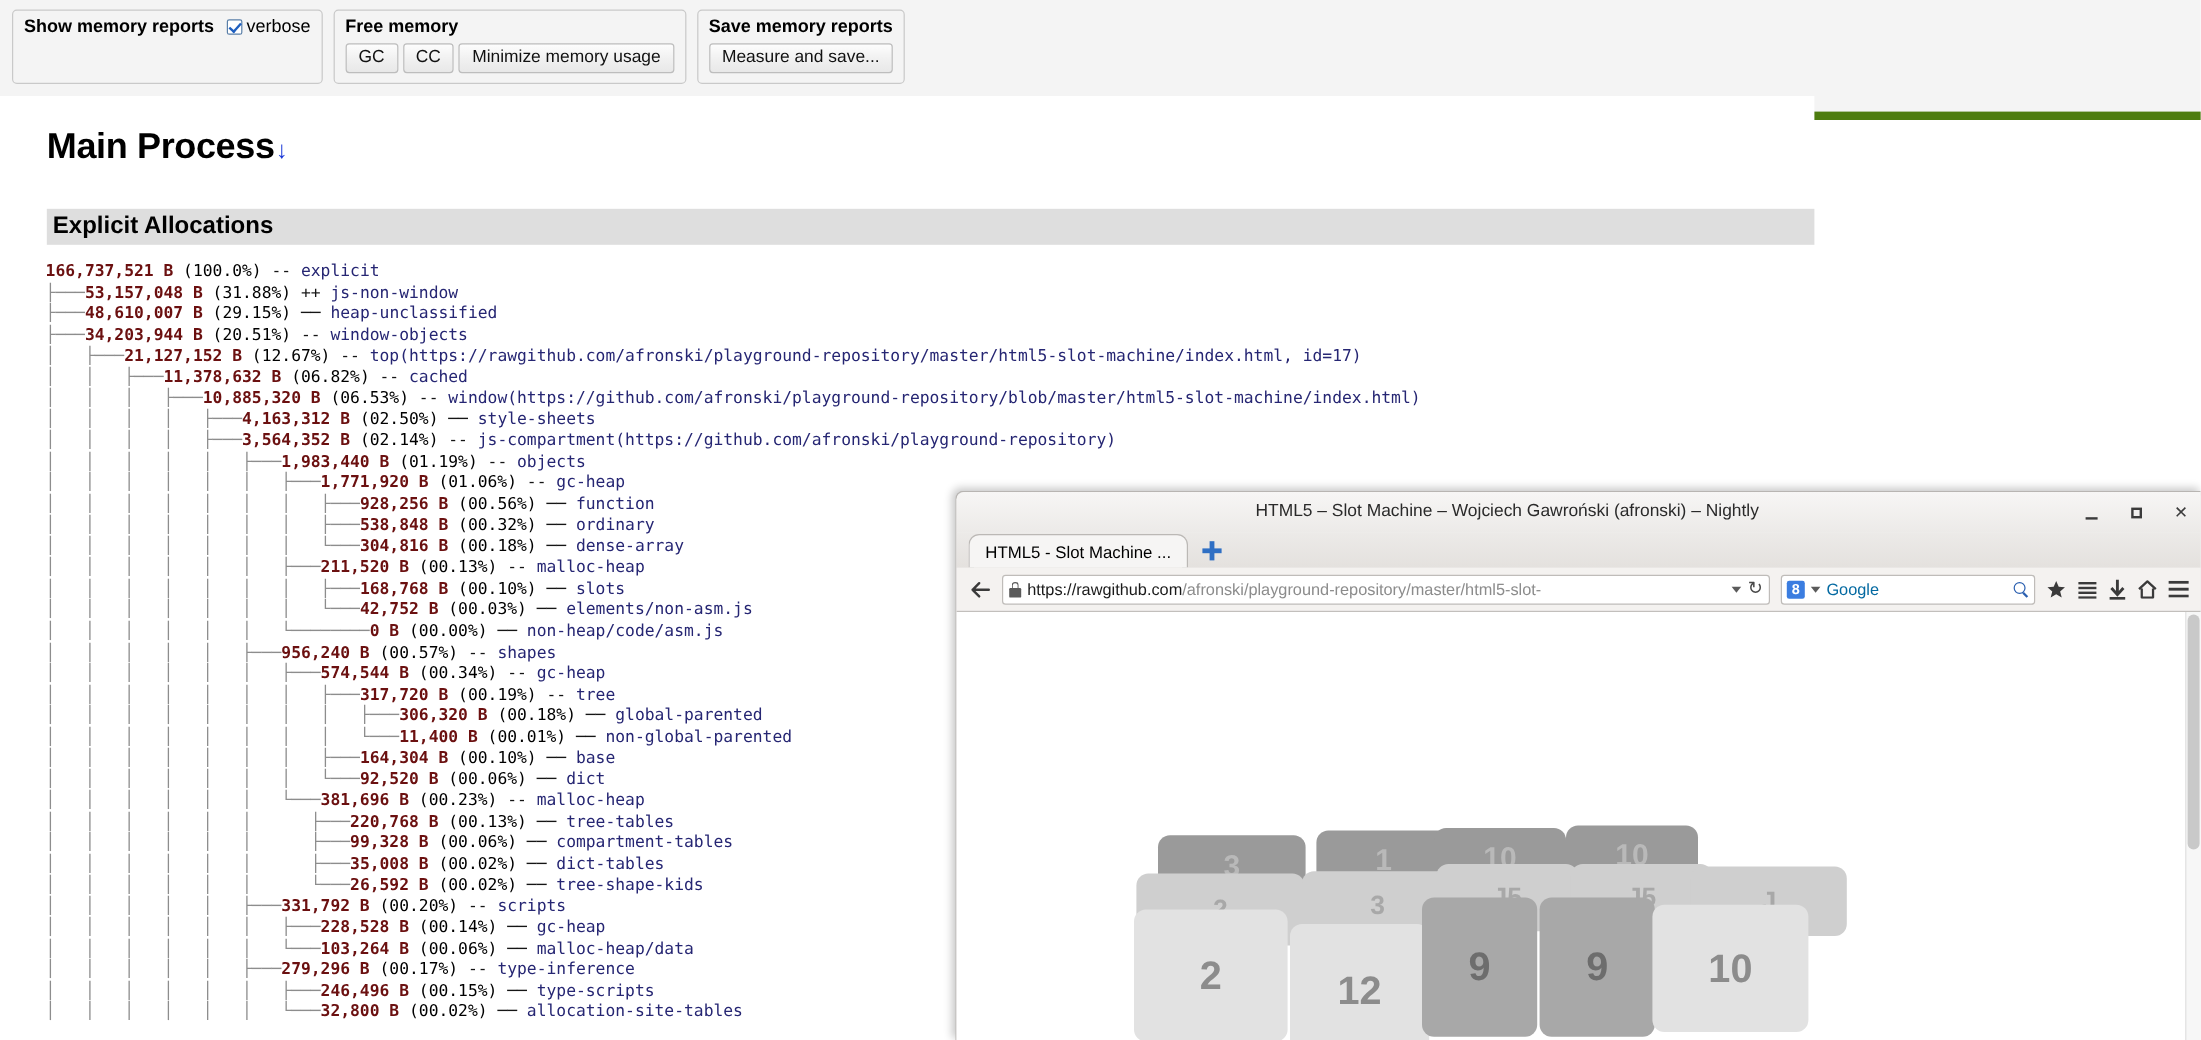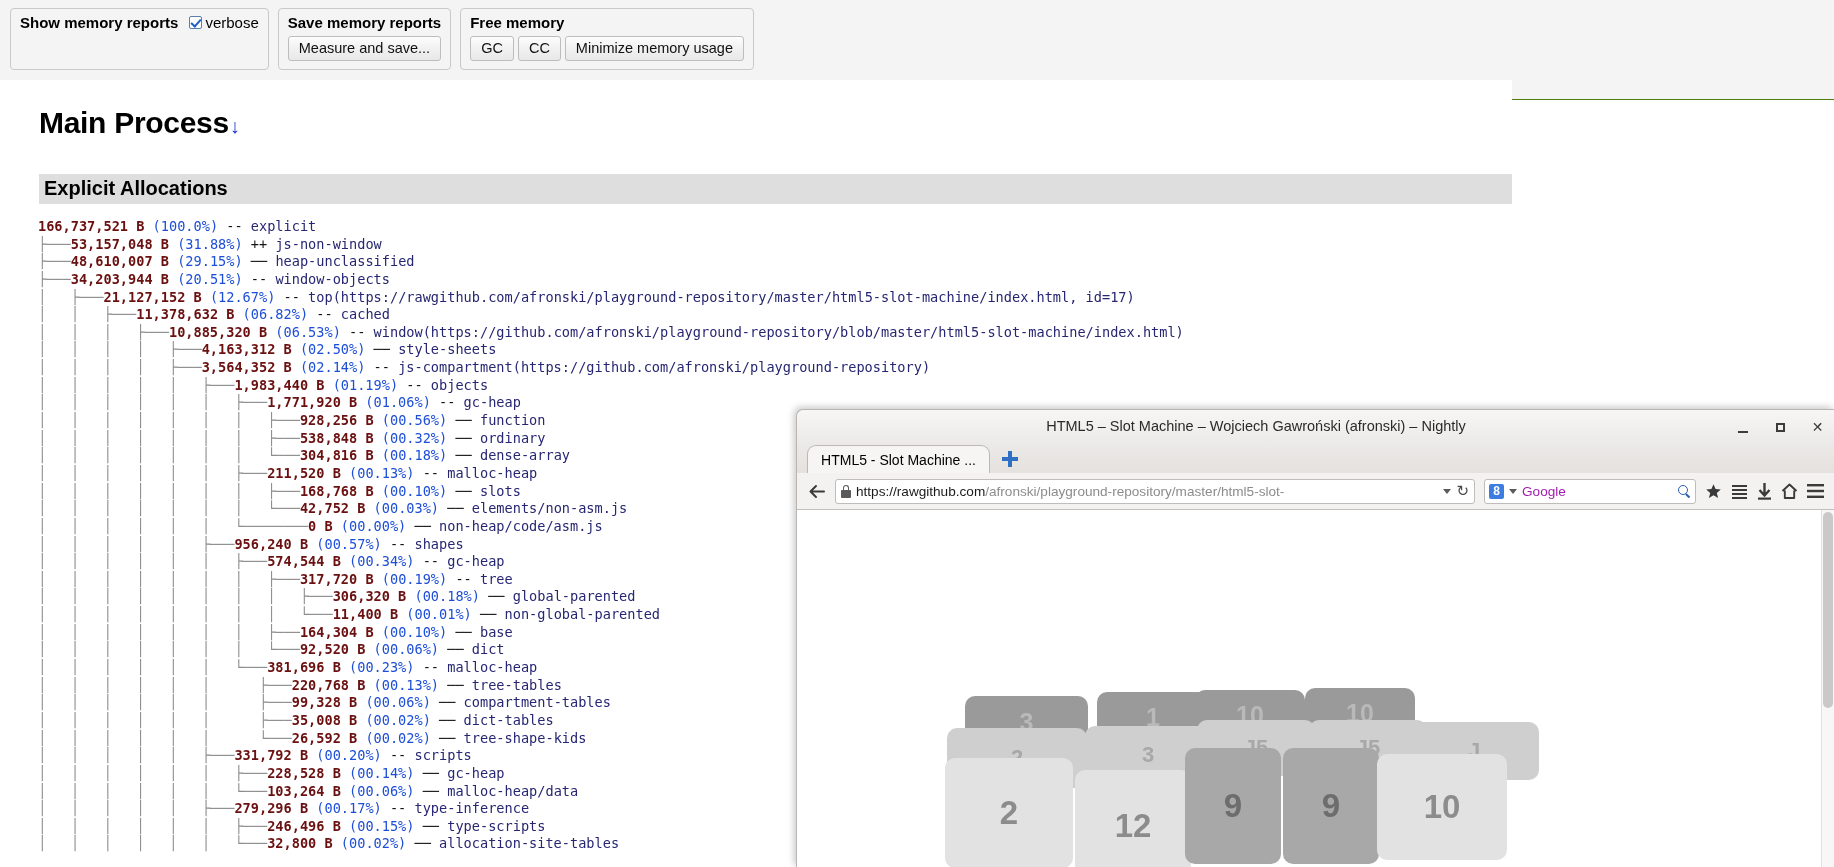--- a/index.html
+++ b/index.html
@@ -8,21 +8,21 @@
     background:#ffffff;
     font-family:"Liberation Sans", sans-serif;
     font-size:15px;color:#000;
     position:relative;
   }
 
   
   #toolbar{
     position:absolute;left:0;top:0;width:1834px;height:100px;
     background:#f4f4f4;
-    border-bottom:1px solid #4d7c0f;
+    border-bottom:7px solid #4d7c0f;
     box-sizing:border-box;
     padding:8px 0 0 10px;
     display:flex;align-items:flex-start;gap:9px;
   }
   .tb-group{
     border:1px solid #c9c9c9;border-radius:4px;background:#f4f4f4;
     padding:5px 9px 8px 9px;box-sizing:border-box;height:62px;
   }
   .tb-title-row{display:flex;align-items:center;gap:11px;margin-bottom:5px;height:17px;}
   .tb-title{font-weight:bold;font-size:15px;color:#000;white-space:nowrap;line-height:17px;}
@@ -67,21 +67,21 @@
   #tree{
     margin:14px 0 0 38px;
     font-family:"DejaVu Sans Mono", monospace;
     font-size:13.6px;line-height:17.65px;
     white-space:pre;
     color:#262673;
   }
   .row{height:17.65px;}
   .guide{color:#8d8d8d;}
   .amount{color:#6b1010;font-weight:bold;}
-  .pct{color:#1d4ed8;}
+  .pct{color:#000000;}
   .kidmark{color:#151515;}
   .name{color:#262673;}
 
   
   #ffwin{
     position:absolute;left:796px;top:409px;width:1038px;height:458px;
     background:#f0efee;
     border:1px solid #b8b5b2;border-bottom:none;border-right:none;
     border-top-left-radius:7px;
     box-shadow:-2px -2px 7px rgba(0,0,0,0.22);
@@ -156,21 +156,21 @@
   #ff-searchbar{
     width:212px;height:25px;background:#ffffff;
     border:1px solid #bfbcb9;border-radius:3px;
     display:flex;align-items:center;padding:0 4px;gap:5px;box-sizing:border-box;flex:none;
   }
   #ff-engine{
     width:15px;height:15px;background:#3b7de0;color:#fff;font-size:12px;
     display:flex;align-items:center;justify-content:center;border-radius:2px;
     font-weight:bold;flex:none;
   }
-  #ff-search-placeholder{flex:1;font-size:13.6px;color:#a21caf;}
+  #ff-search-placeholder{flex:1;font-size:13.6px;color:#0369a1;}
   .mag{width:13px;height:13px;position:relative;flex:none;}
   .mag .circle{position:absolute;left:0;top:0;width:10px;height:10px;border:1.7px solid #2a5fb0;border-radius:50%;box-sizing:border-box;}
   .mag .handle{position:absolute;left:8px;top:8px;width:5px;height:1.8px;background:#2a5fb0;transform:rotate(45deg);transform-origin:left center;}
   .navicon{flex:none;display:flex;align-items:center;justify-content:center;color:#3b3b3b;}
 
   #ff-viewport{
     position:relative;height:359px;background:#ffffff;overflow:hidden;
   }
   #ff-scrollbar{
     position:absolute;right:0;top:0;width:13px;height:359px;background:#f7f7f7;
@@ -211,35 +211,35 @@
       <span class="tb-title">Show memory reports</span>
       <span class="tb-check-wrap">
         <span class="tb-check"></span>
         <span class="tb-check-label">verbose</span>
       </span>
     </div>
   </div>
 
   <div class="tb-group">
     <div class="tb-title-row">
-      <span class="tb-title">Save memory reports</span>
-    </div>
-    <div class="tb-btn-row">
-      <button class="tb-btn">Measure and save...</button>
-    </div>
-  </div>
-
-  <div class="tb-group">
-    <div class="tb-title-row">
       <span class="tb-title">Free memory</span>
     </div>
     <div class="tb-btn-row">
       <button class="tb-btn">GC</button>
       <button class="tb-btn">CC</button>
       <button class="tb-btn">Minimize memory usage</button>
+    </div>
+  </div>
+
+  <div class="tb-group">
+    <div class="tb-title-row">
+      <span class="tb-title">Save memory reports</span>
+    </div>
+    <div class="tb-btn-row">
+      <button class="tb-btn">Measure and save...</button>
     </div>
   </div>
 
 </div>
 
 <div id="content">
 
   <div id="page-title">
     <span>Main Process</span>
     <span class="anchor">↓</span>

